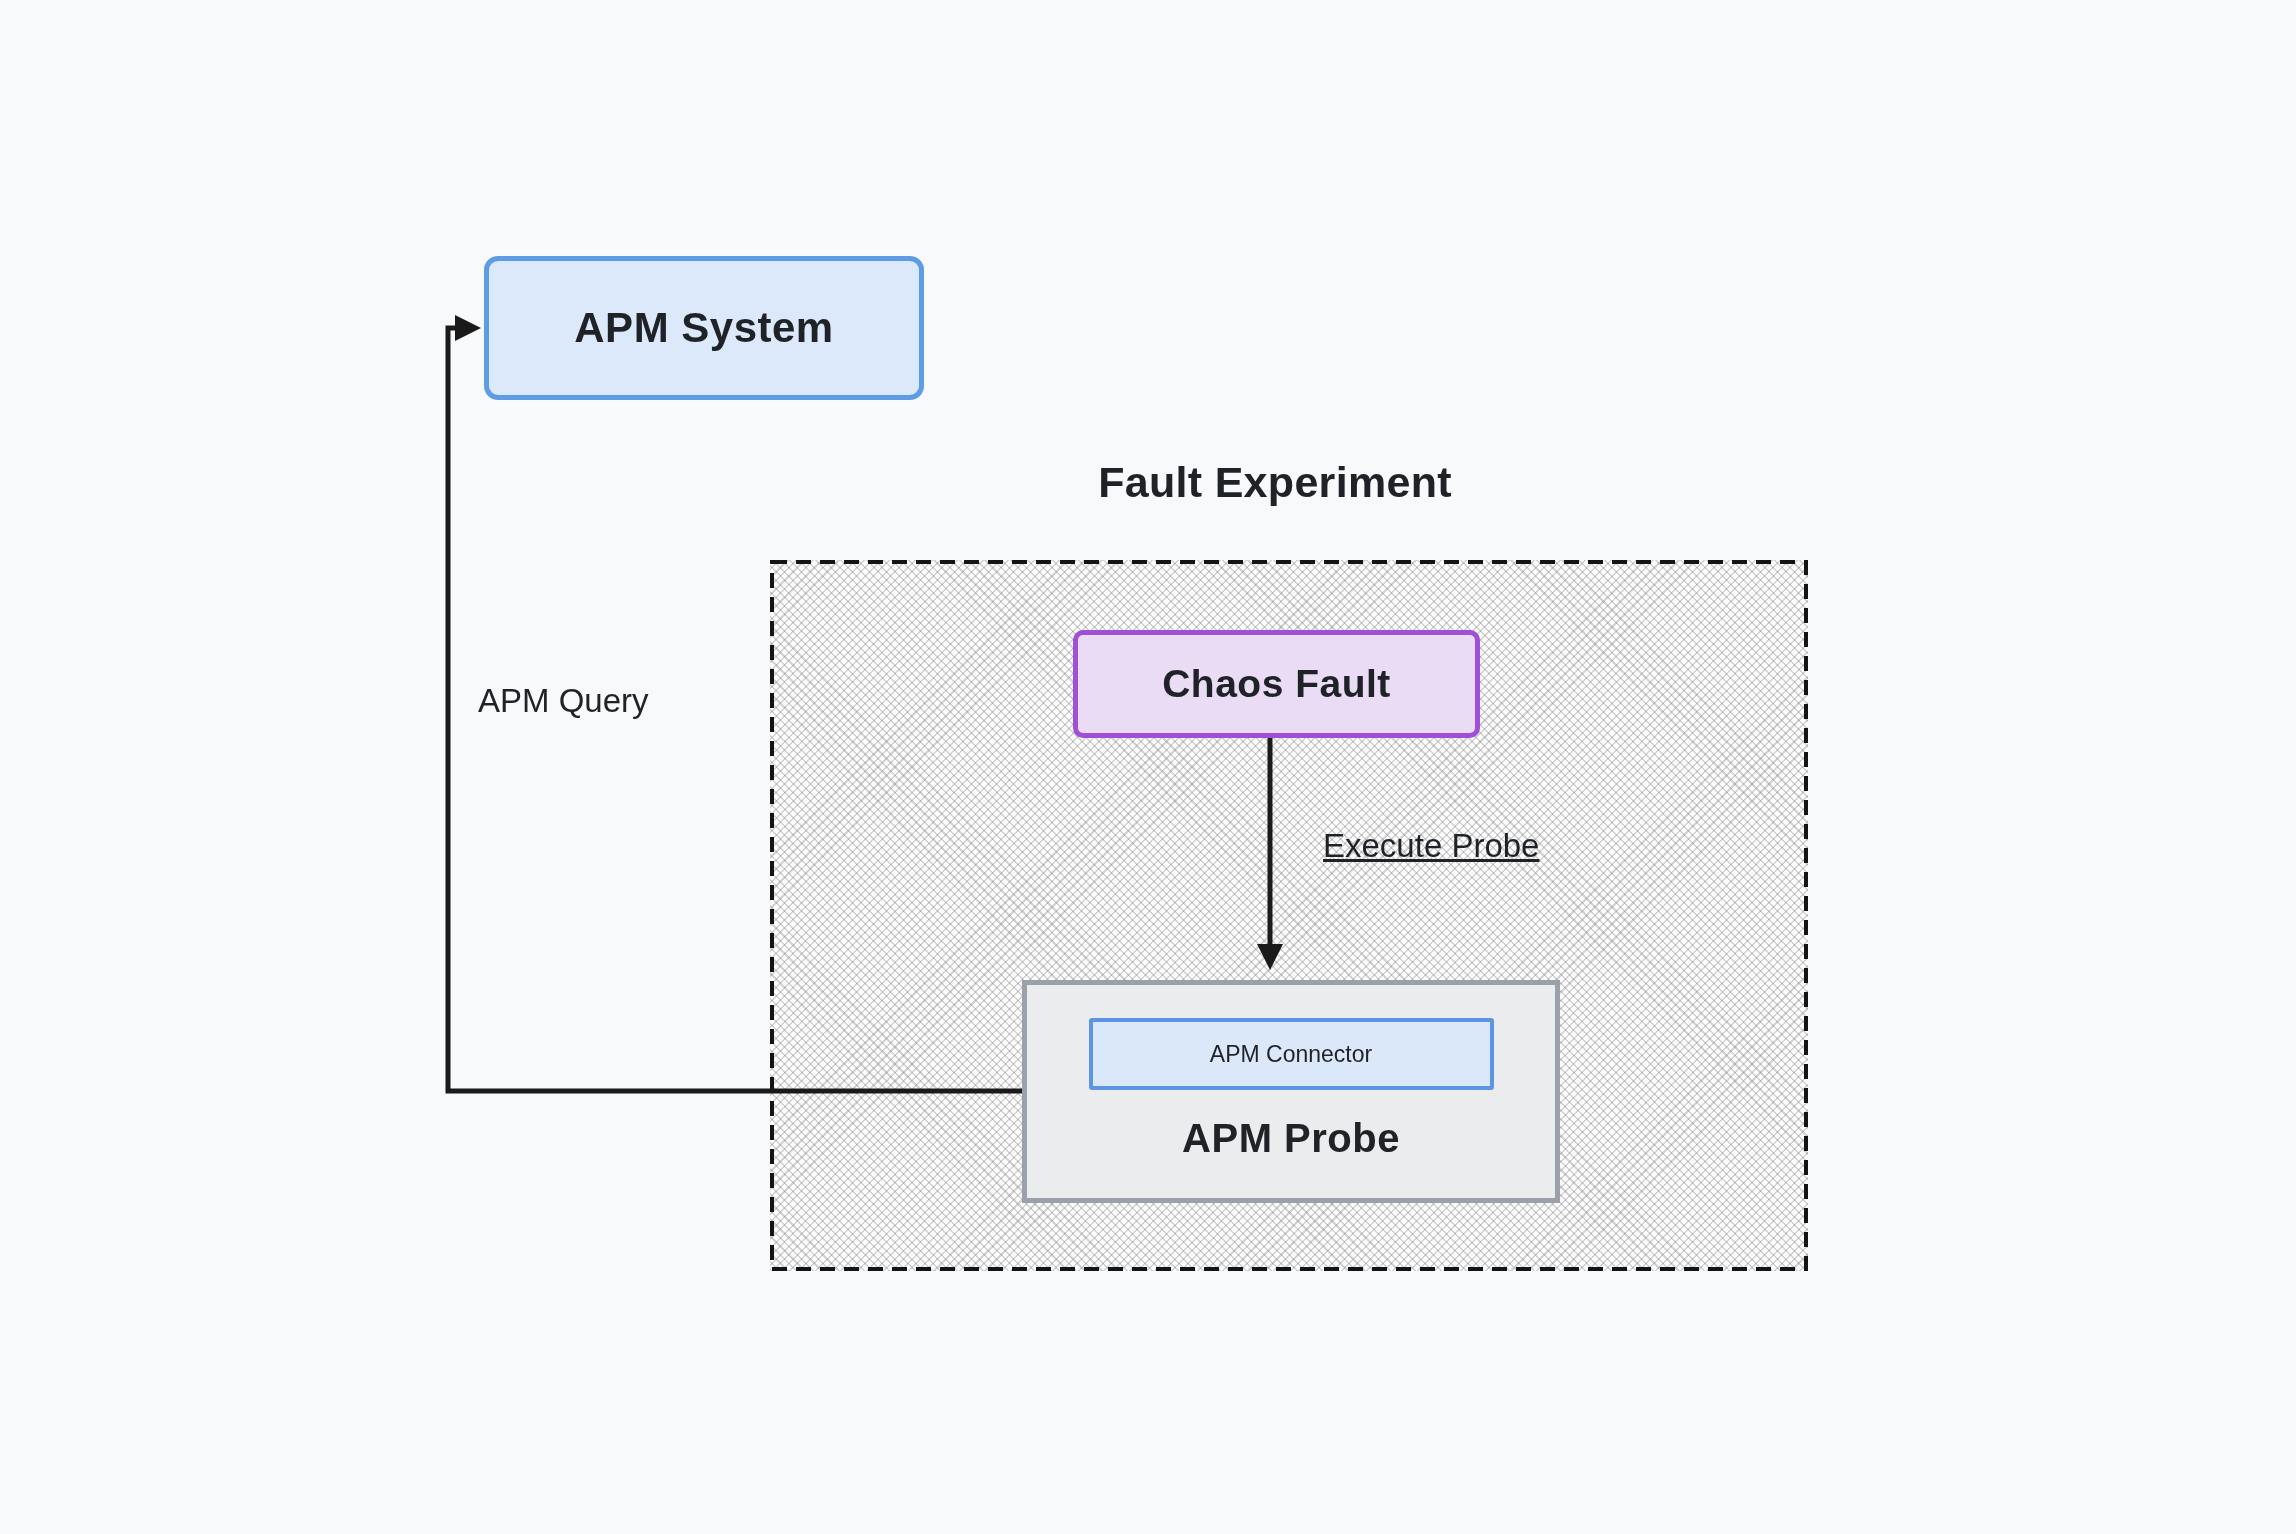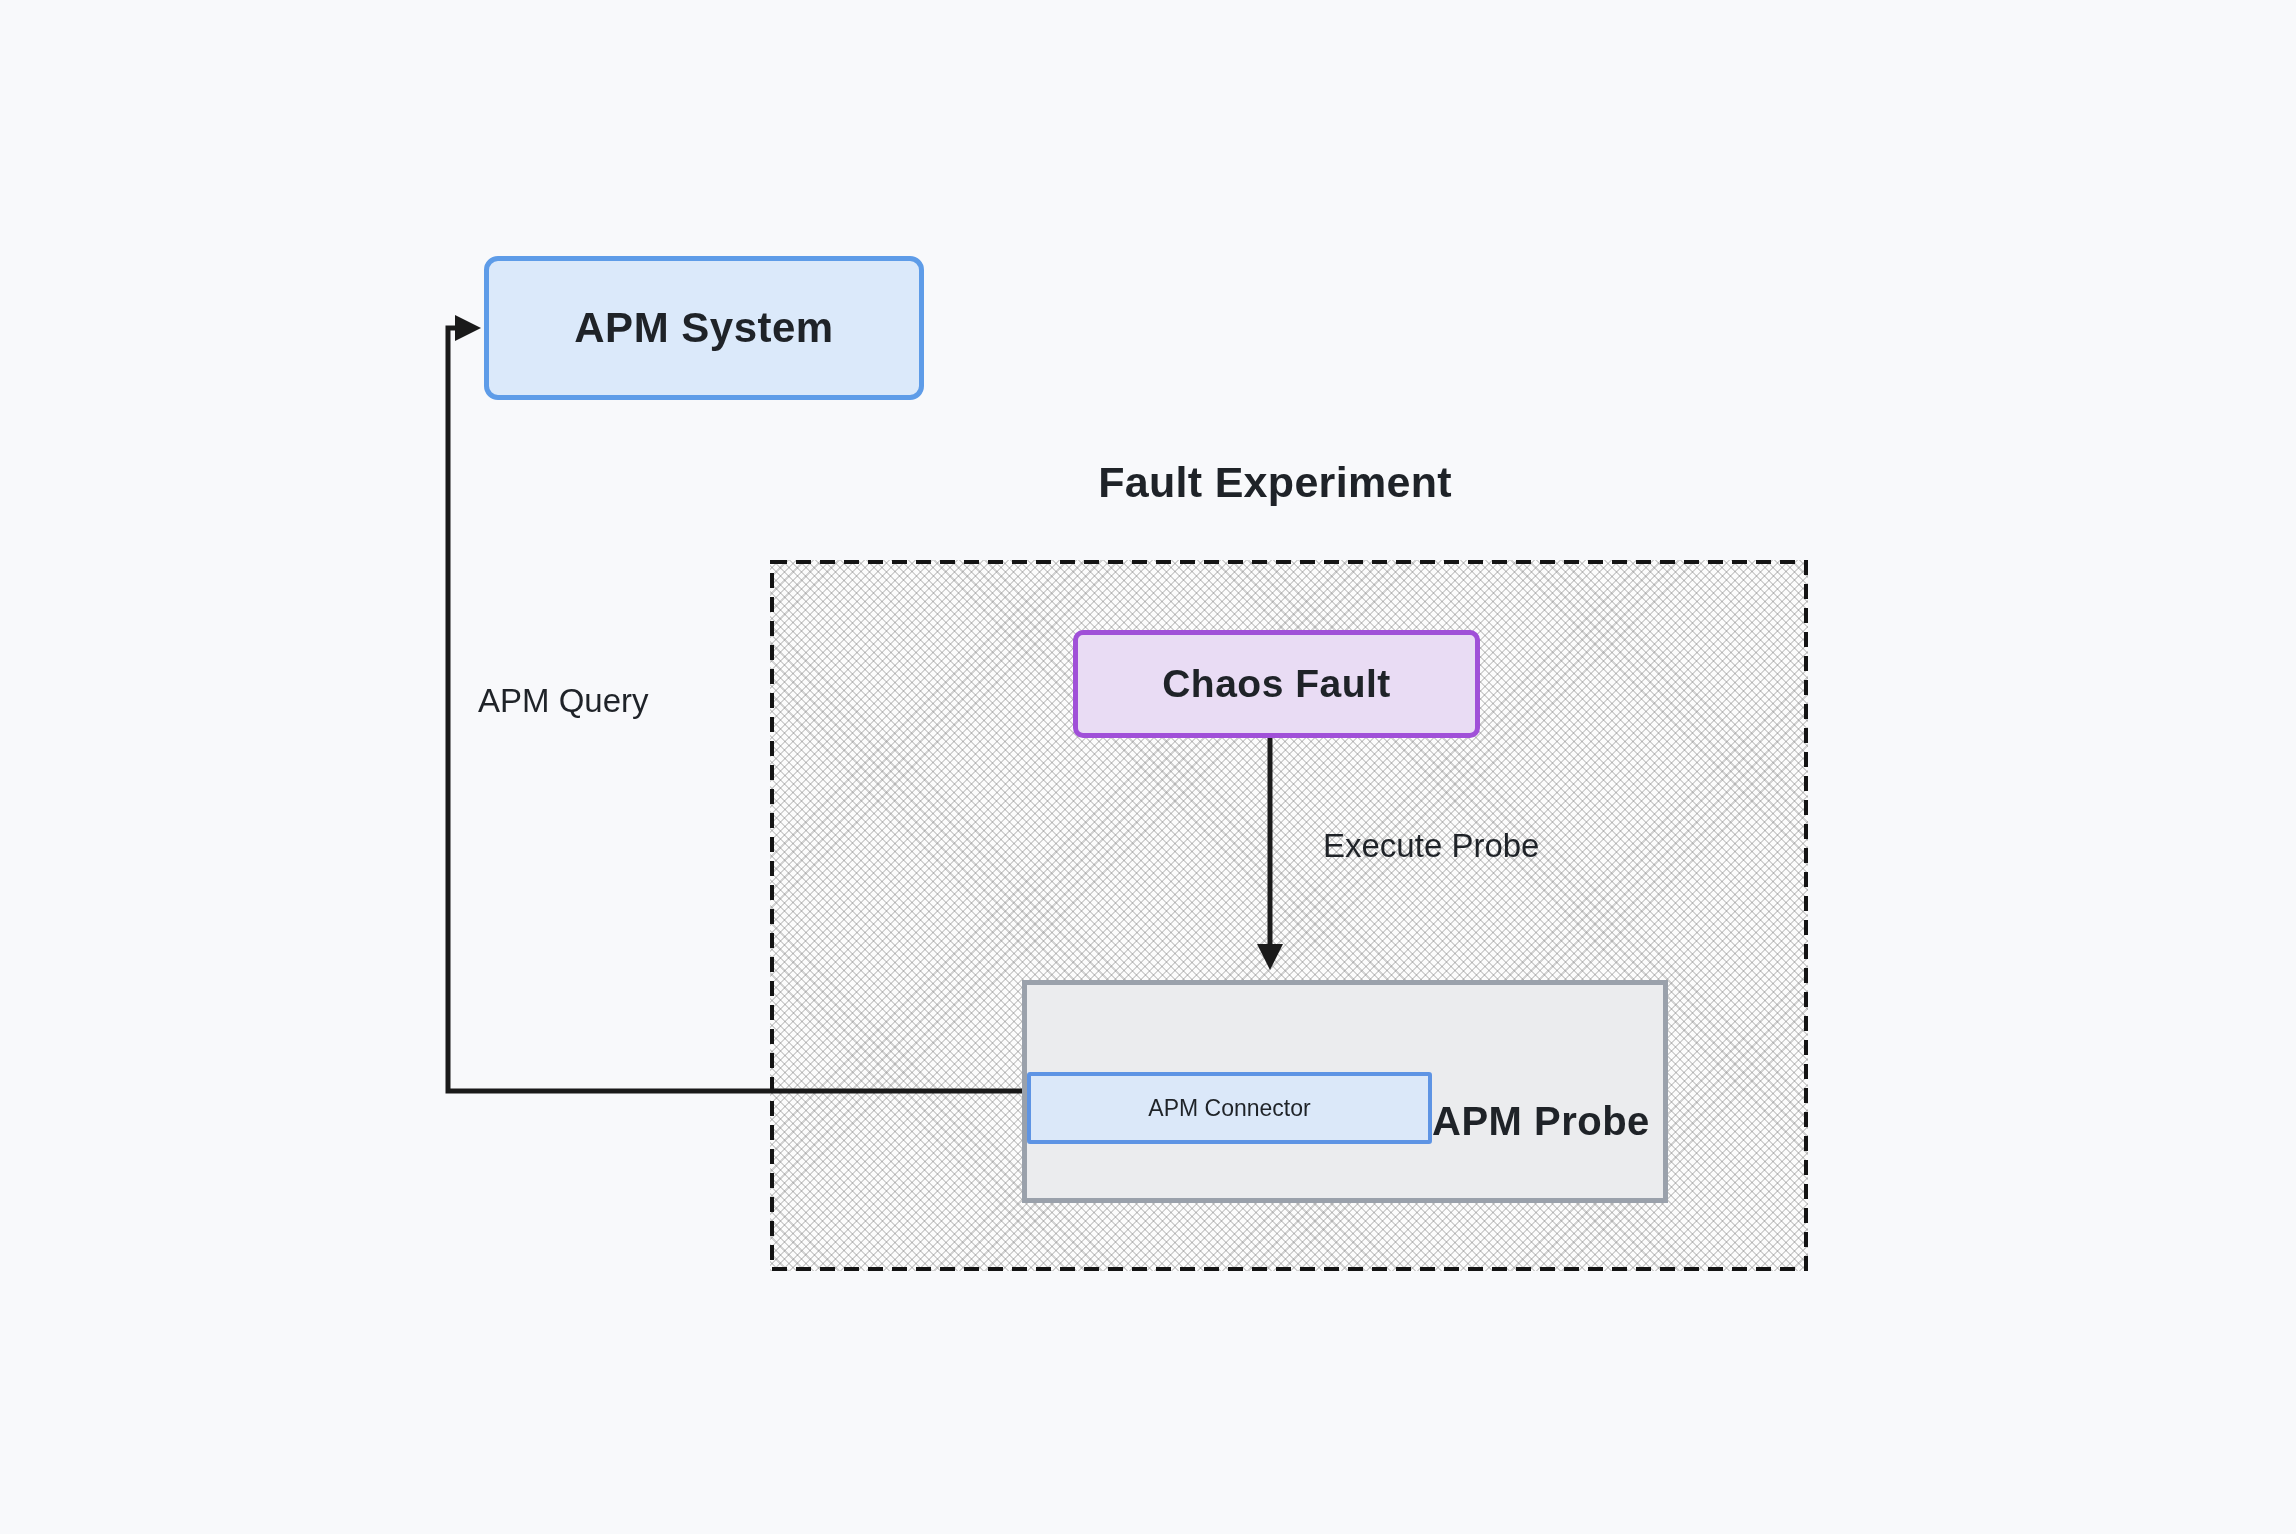--- a/index.html
+++ b/index.html
@@ -65,24 +65,24 @@
     width: 407px; height: 108px;
     background: #e9dcf4;
     border: 5px solid #a050d8;
     border-radius: 10px;
     font-size: 39px;
     font-weight: 600;
     letter-spacing: 0.5px;
   }
   .node-apm-probe {
     left: 1022px; top: 980px;
-    width: 646px; height: 223px;
+    width: 538px; height: 223px;
     background: #ebecee;
     border: 5px solid #9aa1ab;
-    flex-direction: row;
+    flex-direction: column;
     justify-content: flex-start;
     padding-top: 33px;
   }
   .node-apm-connector {
     position: relative;
     width: 405px; height: 72px;
     box-sizing: border-box;
     background: #dbe8f9;
     border: 4px solid #5e94e4;
     border-radius: 3px;
@@ -115,21 +115,21 @@
   .edge-label {
     position: absolute;
     font-size: 33px;
     font-weight: 500;
     color: #1f2328;
     z-index: 3;
     white-space: nowrap;
     margin-left: 16px;
   }
   .label-apm-query     { left: 462px;  top: 682px; }
-  .label-execute-probe { left: 1307px; top: 827px; }
+  .label-execute-probe { left: 1307px; top: 827px; text-decoration: underline; }
 </style>
 </head>
 <body>
 
 <div class="canvas">
 
   <div class="experiment-box"></div>
 
   <svg class="overlay" viewBox="0 0 2296 1534">
 

